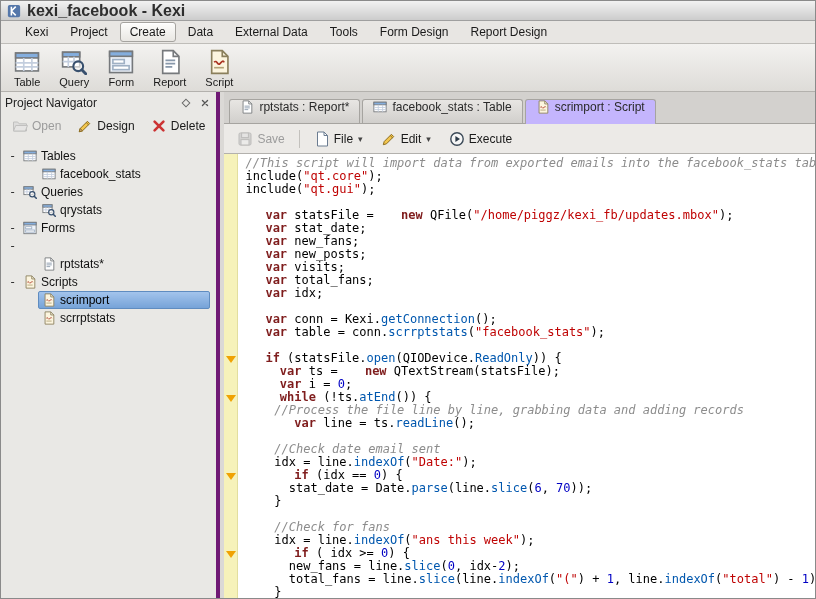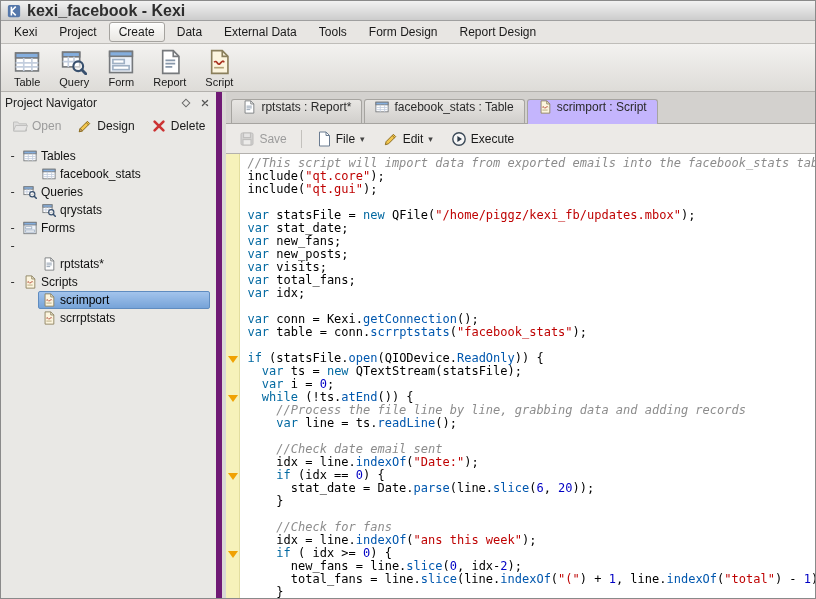--- a/index.html
+++ b/index.html
@@ -13,21 +13,21 @@
   
   .titlebar {
     flex: 0 0 20px; background: linear-gradient(#f2f2f2, #cccccc);
     border-bottom: 1px solid #9f9f9f; display: flex; align-items: center; gap: 6px; padding: 0 6px;
   }
   .titlebar .title { font-size: 16px; font-weight: bold; color: #2e2e2e; }
 
   
   .menubar {
     flex: 0 0 22px; background: #e8e6e3; border-bottom: 1px solid #bfbdb9;
-    display: flex; align-items: stretch; padding: 0 2px; font-size: 12px;
+    display: flex; align-items: stretch; padding: 0 13px; font-size: 12px;
   }
   .menu-item {
     padding: 2px 9px; margin: 1px 1px; display: flex; align-items: center; color: #1a1a1a;
     border: 1px solid transparent; border-radius: 3px; cursor: default;
   }
   .menu-item.active {
     background: linear-gradient(#fdfdfc, #e9e7e3); border-color: #a5a39f;
     box-shadow: inset 0 1px 0 #ffffff;
   }
 
@@ -37,21 +37,21 @@
     border-bottom: 1px solid #b3b1ad; display: flex; align-items: center; padding: 1px 5px; gap: 3px;
   }
   .tb-btn {
     display: flex; flex-direction: column; align-items: center; justify-content: center;
     padding: 2px 8px 1px; font-size: 11px; color: #1a1a1a; border-radius: 3px; gap: 1px;
   }
 
   
   .content { flex: 1; display: flex; min-height: 0; }
   .navigator {
-    flex: 0 0 201px; background: #e9e8e5; border-right: 6px solid #701a75;
+    flex: 0 0 201px; background: #e9e8e5; border-right: 4px solid #701a75;
     display: flex; flex-direction: column; min-height: 0;
   }
   .nav-header { flex: 0 0 21px; display: flex; align-items: center; gap: 4px; padding: 0 4px; font-size: 12px; color: #222; }
   .nav-header .spacer { flex: 1; }
   .nav-hbtn { width: 15px; height: 15px; display: inline-flex; align-items: center; justify-content: center; }
   .nav-toolbar { flex: 0 0 26px; display: flex; align-items: center; gap: 2px; padding: 2px 4px; }
   .nav-btn {
     display: flex; align-items: center; gap: 4px; font-size: 12px; color: #1a1a1a;
     padding: 2px 6px; border: 1px solid transparent; border-radius: 3px;
   }
@@ -95,21 +95,21 @@
   }
   .gutter-strip { position: absolute; left: 0; top: 0; bottom: 0; width: 14px; background: #f6f2ba; border-right: 1px solid #e2de9f; }
   .code-lines { position: absolute; left: 0; top: 3px; right: 0; }
   .code-line { display: flex; height: 13px; }
   .code-line .g { width: 15px; flex: 0 0 auto; position: relative; }
   .fold {
     position: absolute; left: 2px; top: 3.5px; width: 0; height: 0;
     border-left: 5px solid transparent; border-right: 5px solid transparent; border-top: 7px solid #f0a202;
   }
   .code-line .t { padding-left: 6px; white-space: pre; }
-  .k { font-weight: normal; color: #0369a1; }
+  .k { font-weight: bold; color: #7f1d1d; margin-left: 20px; }
   .c { color: #8c8c8c; font-style: italic; }
   .s { color: #bf0303; }
   .n { color: #0000c4; }
   .f { color: #0057ae; }
   .p { color: #000; }
 </style>
 </head>
 <body>
 
 <div class="window">
@@ -550,21 +550,21 @@
               <span class="t"><span class="p">    idx = line.</span><span class="f">indexOf</span><span class="p">(</span><span class="s">"Date:"</span><span class="p">);</span></span>
             </div>
             <div class="code-line">
               <span class="g">
                 <span class="fold"></span>
               </span>
               <span class="t"><span class="p">    </span><span class="k">if</span><span class="p"> (idx == </span><span class="n">0</span><span class="p">) {</span></span>
             </div>
             <div class="code-line">
               <span class="g"></span>
-              <span class="t"><span class="p">      stat_date = Date.</span><span class="f">parse</span><span class="p">(line.</span><span class="f">slice</span><span class="p">(</span><span class="n">6</span><span class="p">, </span><span class="n">20</span><span class="p">));</span></span>
+              <span class="t"><span class="p">      stat_date = Date.</span><span class="f">parse</span><span class="p">(line.</span><span class="f">slice</span><span class="p">(</span><span class="n">6</span><span class="p">, </span><span class="n">70</span><span class="p">));</span></span>
             </div>
             <div class="code-line">
               <span class="g"></span>
               <span class="t"><span class="p">    }</span></span>
             </div>
             <div class="code-line">
               <span class="g"></span>
               <span class="t"></span>
             </div>
             <div class="code-line">

